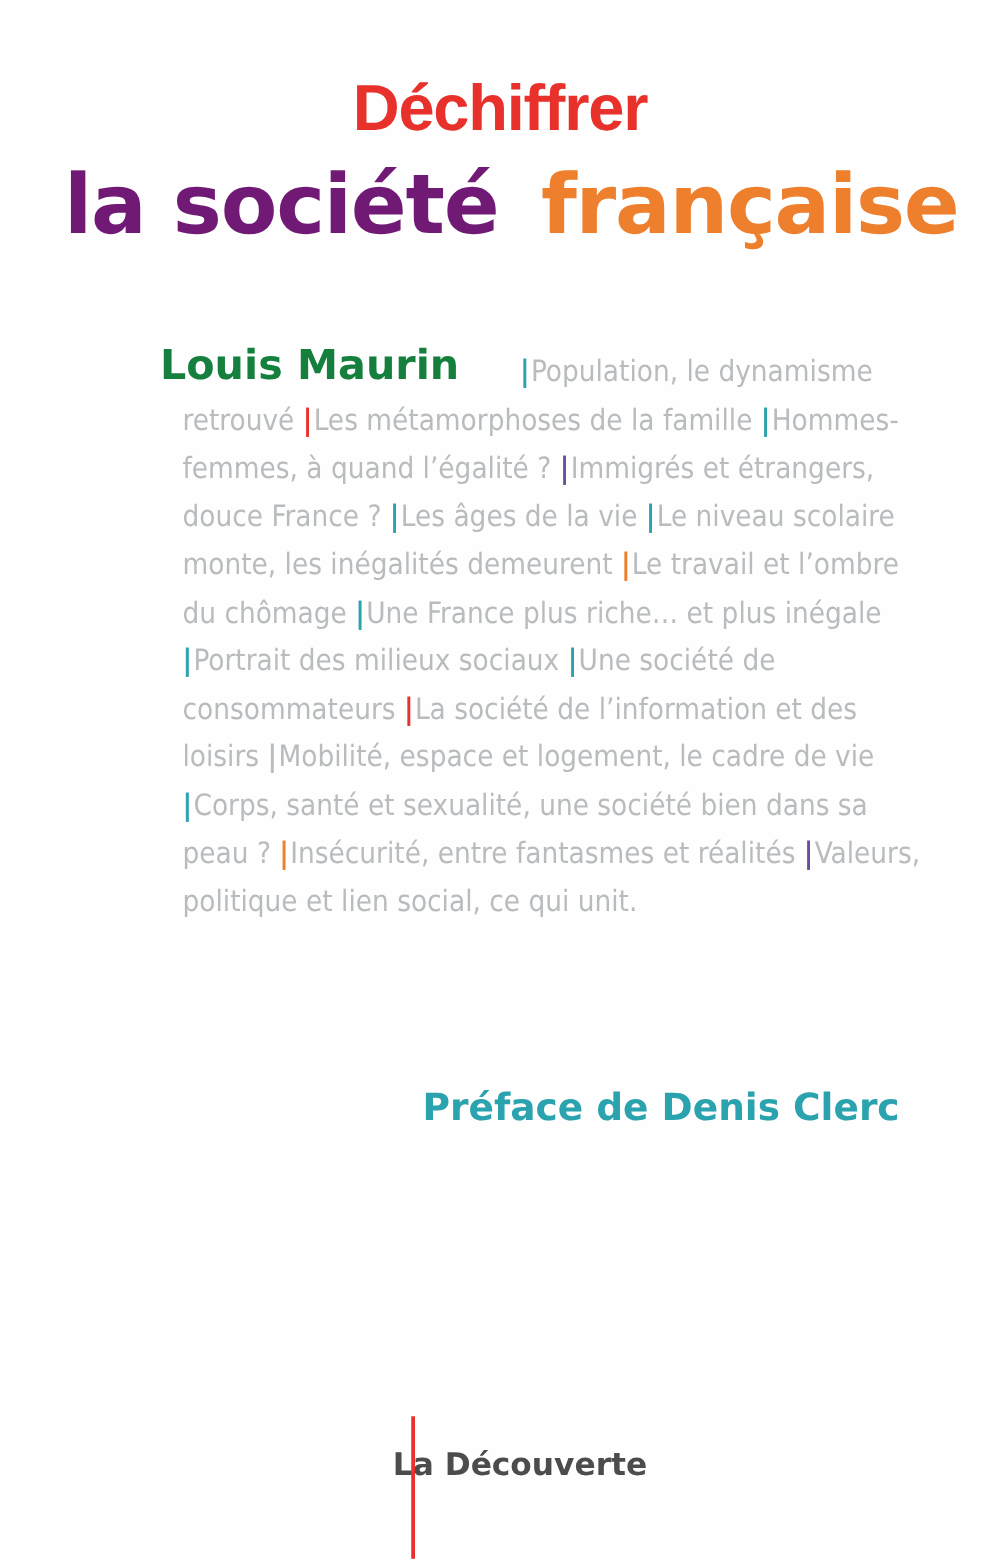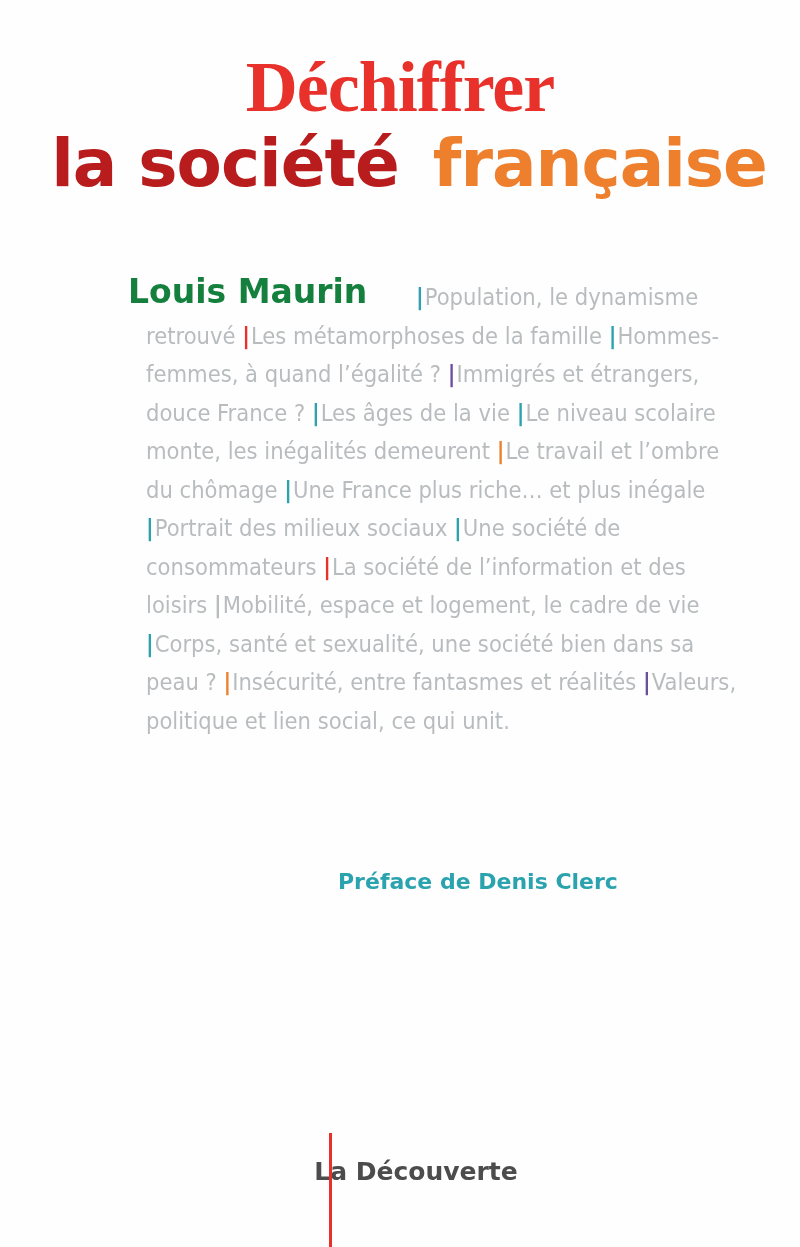--- a/index.html
+++ b/index.html
@@ -21,36 +21,36 @@
   }
   
   .title-block {
     position: absolute;
     left: 0;
     right: 0;
     top: 48px;
     text-align: center;
   }
   .title-line1 {
-    font-family: Liberation Serif, serif;
+    font-family: Liberation Sans, sans-serif;
     font-weight: bold;
-    font-size: 72px;
+    font-size: 52px;
     line-height: 78px;
     color: #e8312b;
     letter-spacing: -1px;
   }
   .title-line2 {
     font-family: "DejaVu Sans", sans-serif;
     font-weight: bold;
     font-size: 66px;
     line-height: 76px;
     letter-spacing: -1px;
     white-space: nowrap;
   }
-  .title-part-teal { color: #b91c1c; margin-left: 18px; }
+  .title-part-teal { color: #701a75; margin-left: 18px; }
   .title-part-orange { color: #ee7f2d; margin-left: 12px; }
 
   
   .author {
     position: absolute;
     left: 128px;
     top: 272px;
     font-family: "DejaVu Sans", sans-serif;
     font-weight: bold;
     font-size: 33px;
@@ -86,21 +86,21 @@
   .s-purple { color: #6b4f9e; }
   .s-gray { color: #b9bcbe; }
 
   
   .preface {
     position: absolute;
     left: 338px;
     top: 869px;
     font-family: "DejaVu Sans", sans-serif;
     font-weight: bold;
-    font-size: 22px;
+    font-size: 30px;
     color: #2aa3ae;
   }
 
   
   .publisher {
     position: absolute;
     left: 0;
     right: 0;
     top: 1157px;
     text-align: center;

